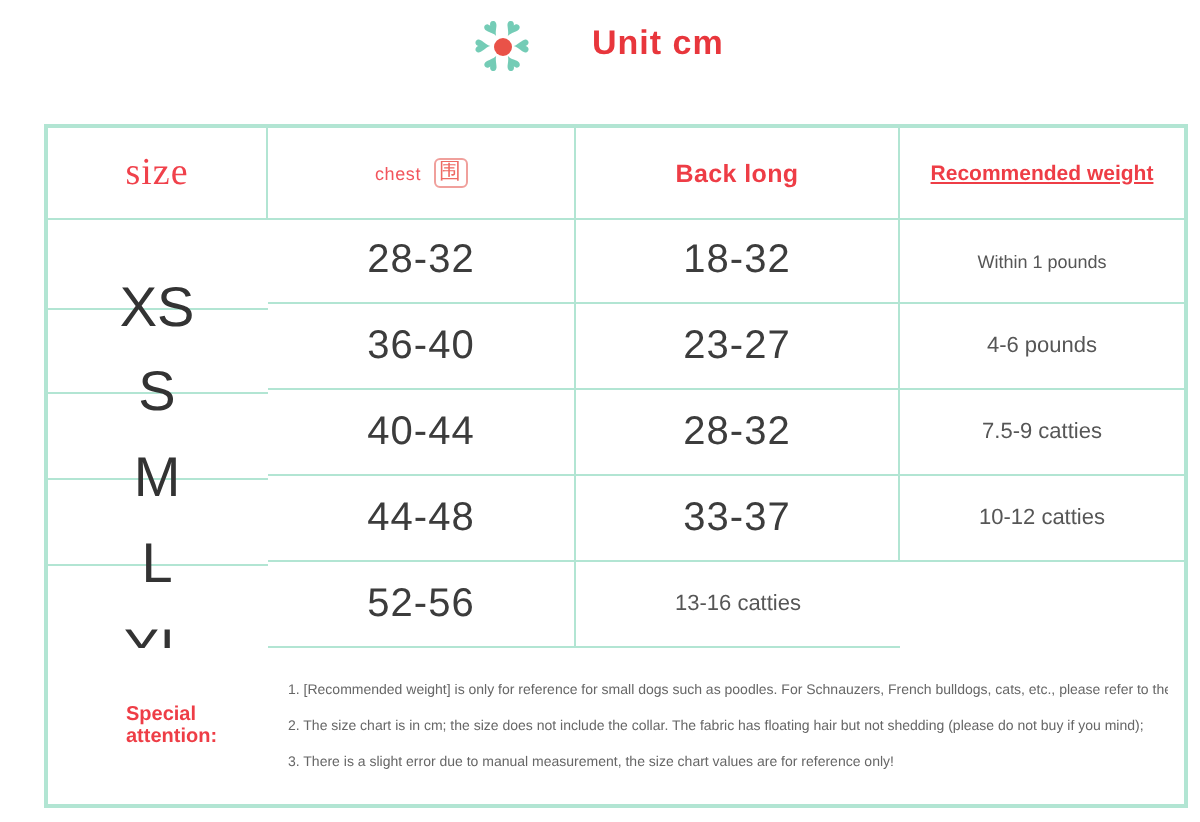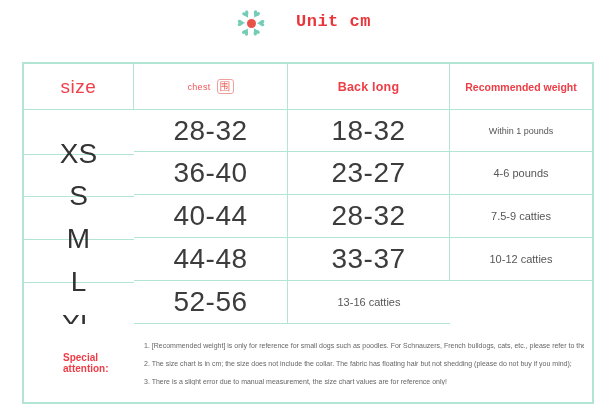--- a/index.html
+++ b/index.html
@@ -19,45 +19,45 @@
   .p3{transform:rotate(150deg) translateY(-11px);}
   .p4{transform:rotate(210deg) translateY(-11px);}
   .p5{transform:rotate(270deg) translateY(-11px);}
   .p6{transform:rotate(330deg) translateY(-11px);}
   .flower-dot{
     position:absolute;left:50%;top:50%;width:9px;height:9px;margin:-4.5px 0 0 -4.5px;
     border-radius:50%;background:#e95248;
   }
   .unit-label{
     position:absolute;left:296px;top:12px;
-    font-size:17px;font-weight:bold;color:#e8363c;letter-spacing:0.5px;font-family:Liberation Mono, monospace;
+    font-size:17px;font-weight:bold;color:#e8363c;letter-spacing:0.5px;
   }
   
   .tbl{
     position:absolute;left:22px;top:62px;width:572px;box-sizing:border-box;
     border:2px solid #b2e5d3;background:#fff;
     display:grid;
     grid-template-columns:110px 154px 162px 1fr;
     grid-template-rows:46px 42px 43px 43px 43px 43px 78px;
   }
   .cell{
     box-sizing:border-box;border-right:1.5px solid #b2e5d3;border-bottom:1.5px solid #b2e5d3;
     display:flex;align-items:center;justify-content:center;background:#fff;
   }
   .cell.lastcol{border-right:none;}
-  .th-size{font-size:19px;color:#f0414b;letter-spacing:0.5px;}
+  .th-size{font-size:19px;color:#f0414b;letter-spacing:0.5px;font-family:Liberation Serif, serif;}
   .th-chest{font-size:9px;color:#f2545c;letter-spacing:0.3px;}
   .stamp{
     display:inline-block;margin-left:6px;padding:1px 2px;line-height:1;
     border:1px solid #f0a09c;border-radius:3px;color:#ee6a64;font-size:11px;
   }
   .th-back{font-size:12.5px;font-weight:bold;color:#ee3d46;letter-spacing:0.2px;}
-  .th-weight{font-size:10.5px;font-weight:bold;color:#ee3d46;}
+  .th-weight{font-size:10.5px;font-weight:bold;color:#ee3d46;text-decoration:underline;}
   .sizecell{font-size:28px;color:#333333;margin-top:44px;}
-  .numcell{font-size:28px;color:#3c3c3c;letter-spacing:0.5px;}
+  .numcell{font-size:20px;color:#3c3c3c;letter-spacing:0.5px;}
   .weightcell{font-size:11px;color:#565656;}
   .weightcell.small{font-size:9px;}
   
   .notes-row{
     grid-column:1 / -1;box-sizing:border-box;border-bottom:none;border-right:none;
     display:flex;align-items:center;padding:6px 8px 6px 6px;background:#fff;
   }
   .notes-label{
     flex:none;width:86px;padding-left:5px;box-sizing:border-box;
     font-size:10px;font-weight:bold;color:#ee3d46;margin-left:28px;

